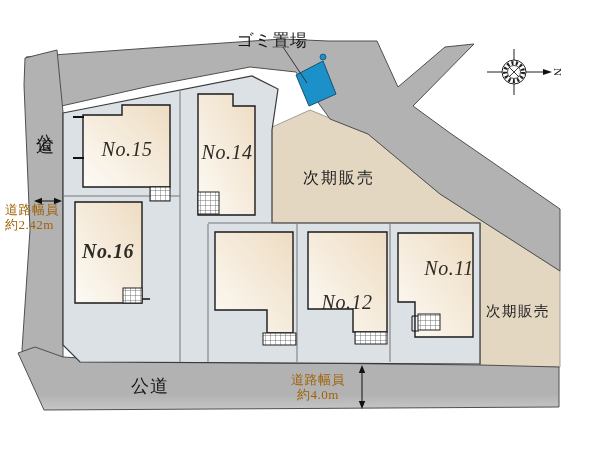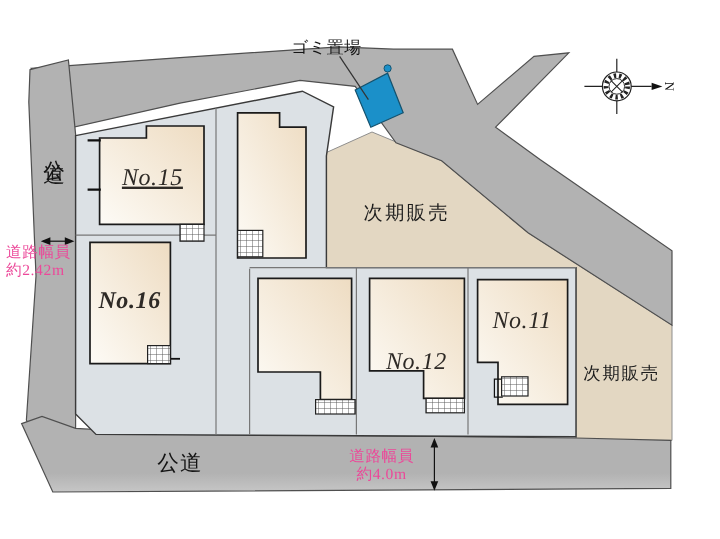--- a/index.html
+++ b/index.html
@@ -10,25 +10,25 @@
   .stage svg{position:absolute;left:0;top:0;}
   .lbl{
     position:absolute;transform:translate(-50%,-50%);
     white-space:nowrap;color:#141414;z-index:5;
     font-family:"Liberation Serif","DejaVu Serif",serif;
   }
   .lot-label{
     font-style:italic;font-size:20px;color:#2e2a26;letter-spacing:.5px;
   }
   .jp{font-size:18px;letter-spacing:1px;}
-  .jp-small{font-size:14px;letter-spacing:.5px;}
+  .jp-small{font-size:17px;letter-spacing:.5px;}
   .vert{writing-mode:vertical-rl;text-orientation:upright;letter-spacing:3px;}
   .future{font-size:16px;letter-spacing:2px;color:#1c1c1c;}
   .future-sm{font-size:14.5px;letter-spacing:1.5px;color:#1c1c1c;}
-  .width-note{font-size:13px;line-height:1.18;letter-spacing:.5px;color:#ec4899;}
+  .width-note{font-size:13px;line-height:1.18;letter-spacing:.5px;color:#a16207;}
   .width-note span{display:block;}
   .width-left{position:absolute;left:5px;top:202px;text-align:left;z-index:5;}
   .width-bottom{position:absolute;left:318px;top:372px;transform:translateX(-50%);text-align:center;z-index:5;}
 </style>
 </head>
 <body>
 
 <div class="stage">
 
   <svg width="600" height="449" viewBox="0 0 600 449">
@@ -99,24 +99,25 @@
       <line x1="514" y1="49" x2="514" y2="95" stroke="#222" stroke-width="1"></line>
       <circle cx="514" cy="72" r="12" fill="#fff" stroke="#222" stroke-width="1"></circle>
       <circle cx="514" cy="72" r="9" fill="none" stroke="#222" stroke-width="4" stroke-dasharray="2 2.4"></circle>
       <circle cx="514" cy="72" r="6.5" fill="#fff" stroke="#222" stroke-width="0.8"></circle>
       <path d="M509 67 L519 77 M509 77 L519 67" stroke="#222" stroke-width="0.9"></path>
       <path d="M543 69 L552 72 L543 75 Z" fill="#111"></path>
       <text x="558" y="76" font-size="11" text-anchor="middle" fill="#111" font-family="Liberation Serif, DejaVu Serif, serif" transform="rotate(90 558 72)">N</text>
     </g>
   </svg>
 
-  <div class="lbl lot-label" style="left:127px;top:149px;text-decoration:underline;">No.15</div>
+  <div class="lbl lot-label" style="left:127px;top:149px;">No.15</div>
+  <div class="lbl lot-label" style="left:227px;top:152px;">No.14</div>
   <div class="lbl lot-label" style="left:108px;top:251px;font-weight:bold;">No.16</div>
   <div class="lbl lot-label" style="left:347px;top:270px;margin-top:32px;">No.12</div>
-  <div class="lbl lot-label" style="left:435px;top:268px;">No.11</div>
+  <div class="lbl lot-label" style="left:449px;top:268px;">No.11</div>
 
   <div class="lbl jp vert" style="left:45px;top:122px;">公道</div>
   <div class="lbl jp" style="left:150px;top:386px;">公道</div>
 
   <div class="lbl future" style="left:339px;top:178px;">次期販売</div>
   <div class="lbl future-sm" style="left:518px;top:311px;">次期販売</div>
 
   <div class="lbl jp-small" style="left:272px;top:40px;">ゴミ置場</div>
 
   <div class="width-note width-left">

